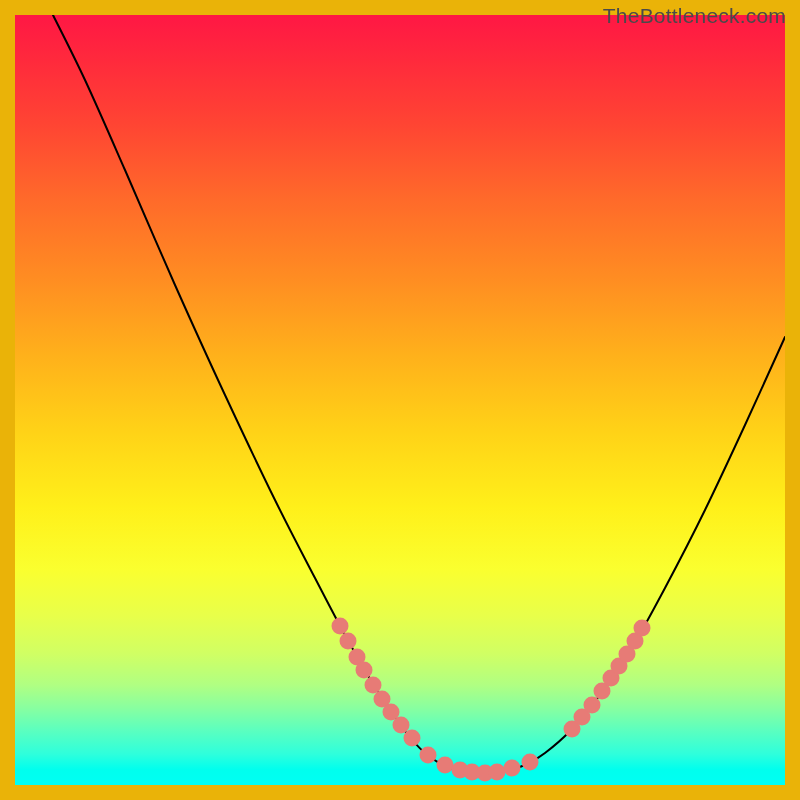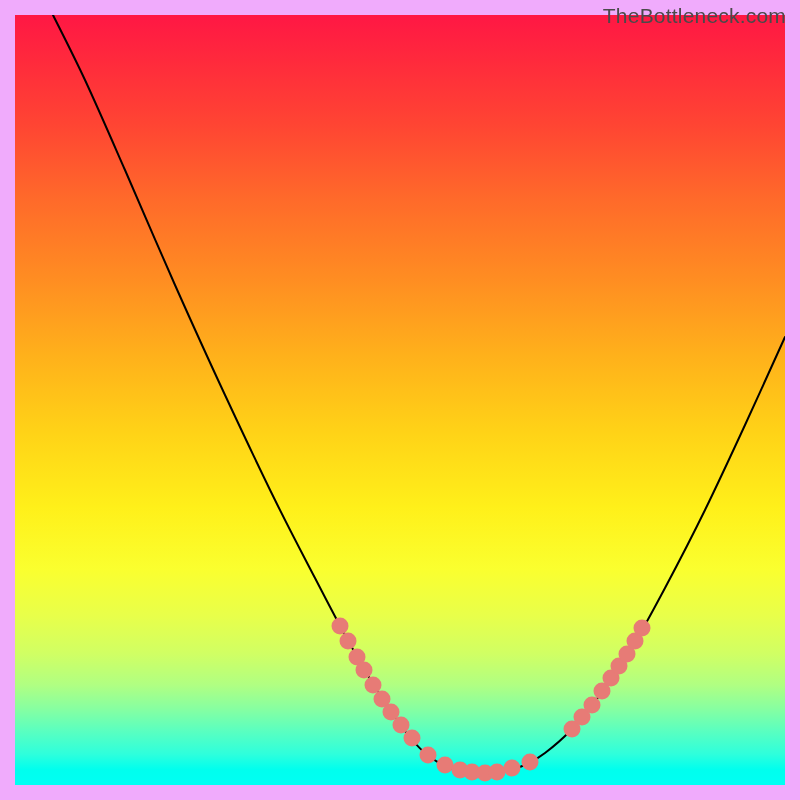--- a/index.html
+++ b/index.html
@@ -1,21 +1,21 @@
 <!DOCTYPE html>
 <html><head>
 <meta charset="utf-8">
 <style>
   * { margin: 0; padding: 0; box-sizing: border-box; }
   html, body { width: 800px; height: 800px; overflow: hidden; background: #000; }
   .frame {
     position: relative;
     width: 800px;
     height: 800px;
-    background: #f0abfc;
+    background: #eab308;
   }
   .plot {
     position: absolute;
     left: 15px;
     top: 15px;
     width: 770px;
     height: 770px;
     background: linear-gradient(to bottom,
       #ff1744 0%,
       #ff2a3c 6%,

